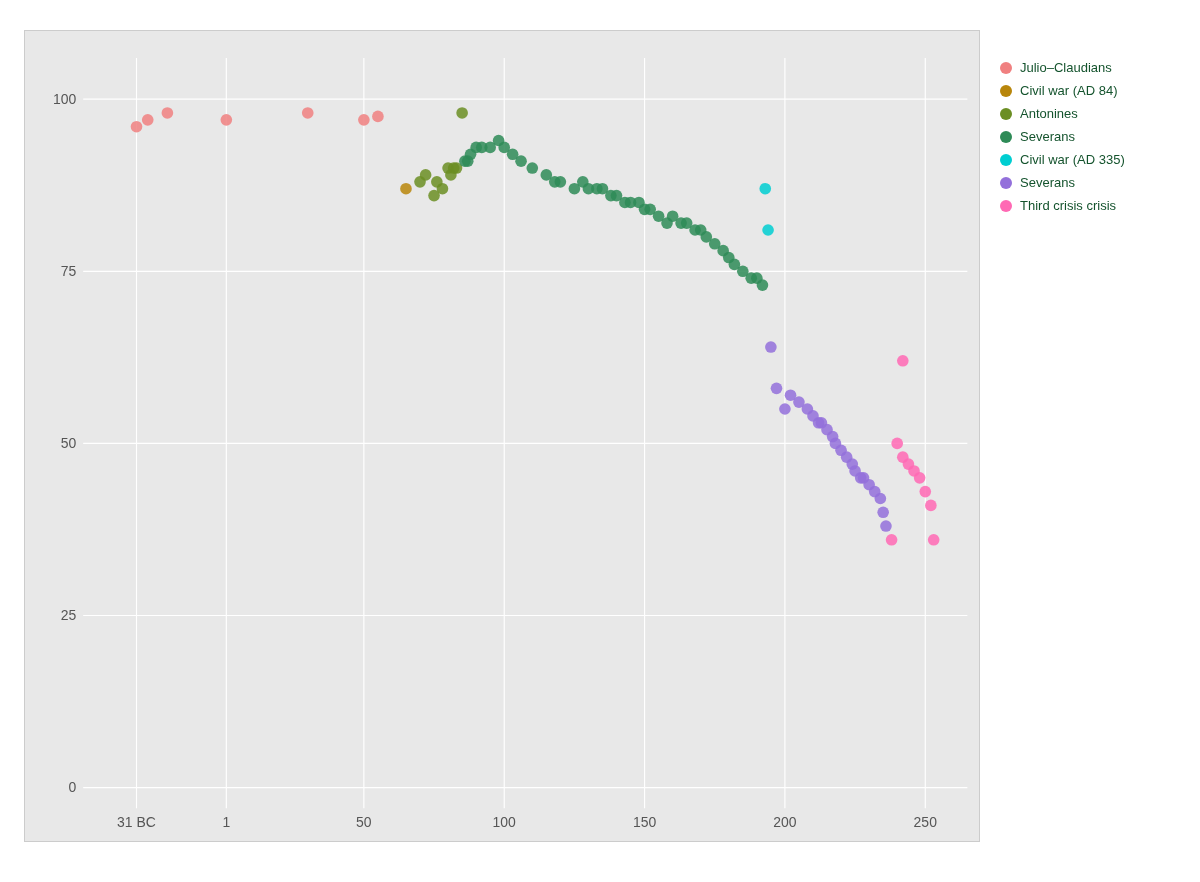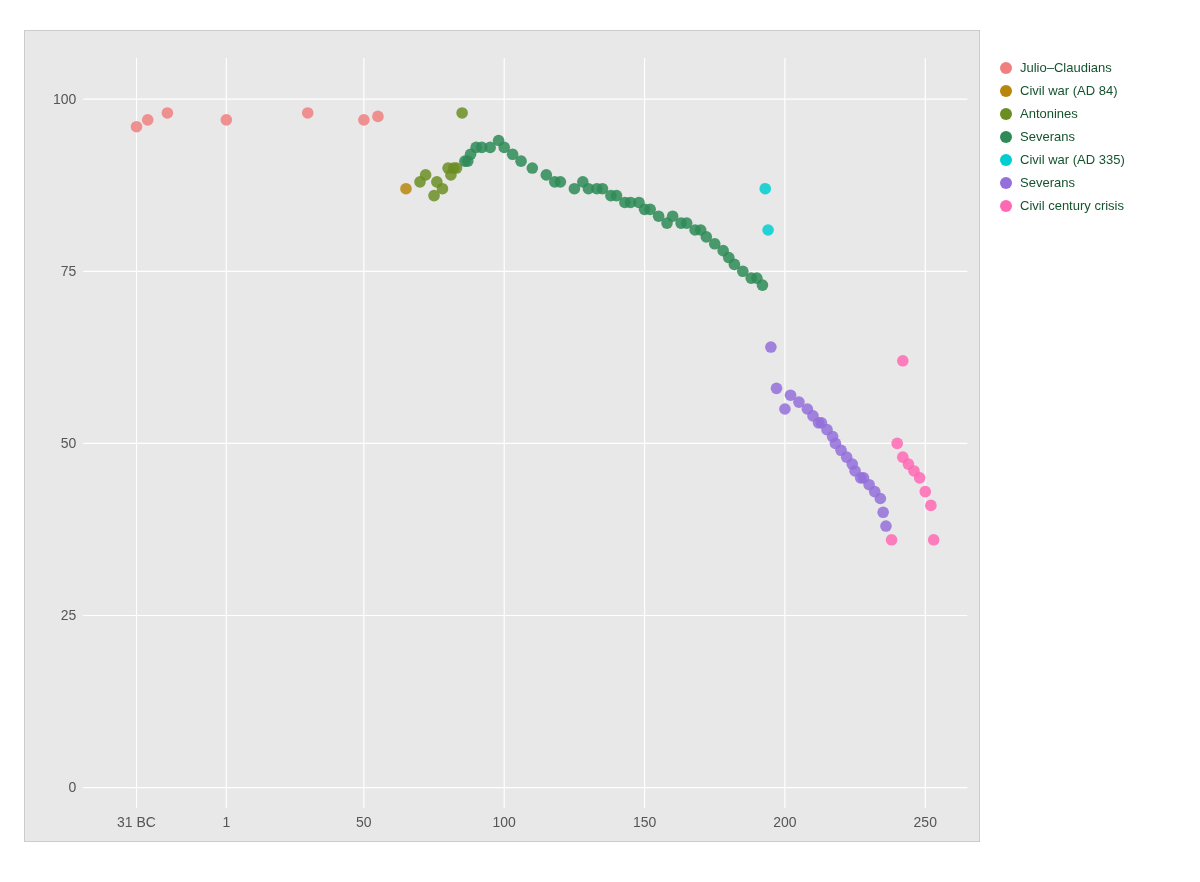--- a/index.html
+++ b/index.html
@@ -261,21 +261,21 @@
               <div class="legend-item">
                 <div class="legend-dot" style="background:#00CED1"></div>
                 <span class="legend-label">Civil war (AD 335)</span>
               </div>
               <div class="legend-item">
                 <div class="legend-dot" style="background:#9370DB"></div>
                 <span class="legend-label">Severans</span>
               </div>
               <div class="legend-item">
                 <div class="legend-dot" style="background:#FF69B4"></div>
-                <span class="legend-label">Civil century crisis</span>
+                <span class="legend-label">Third crisis crisis</span>
               </div>
             </div>
         </div>
       </div>
       <div style="display:flex;flex-direction:row;padding-left:0;margin-top:4px;position:relative;height:24px;" id="x-axis-labels"></div>
       <div class="x-label" style="text-align:center;font-size:14px;margin-top:2px;"></div>
     </div>
   </div>
 </div>
 

